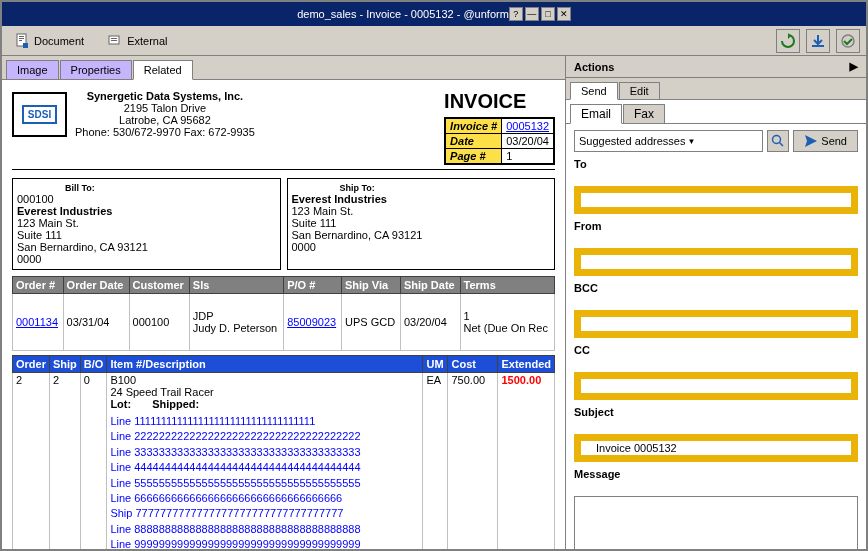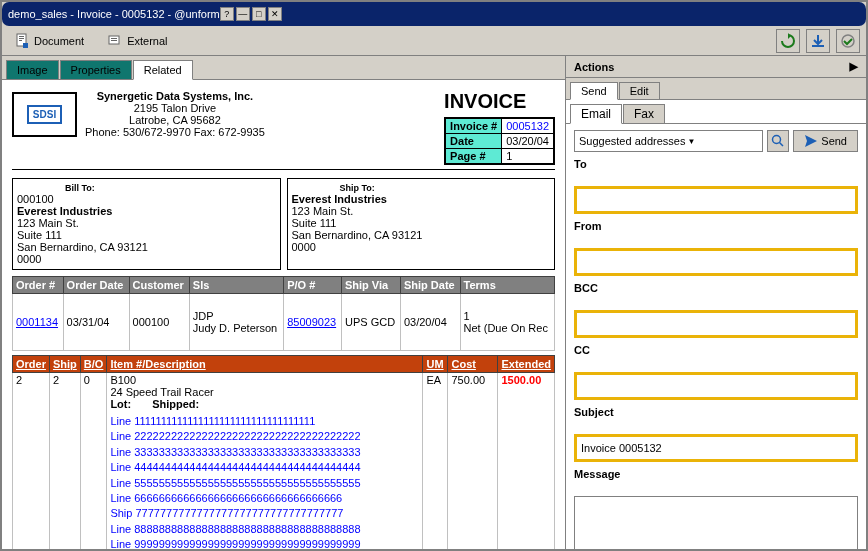--- a/index.html
+++ b/index.html
@@ -1,81 +1,81 @@
 <!DOCTYPE html>
 <html><head>
   <meta charset="utf-8">
   <style>
     * { box-sizing: border-box; margin: 0; padding: 0; font-family: Arial, sans-serif; font-size: 11px; }
     body { background: #d4d0c8; width: 868px; height: 551px; overflow: hidden; }
 
     .window { width: 868px; height: 551px; border: 2px solid #808080; background: #d4d0c8; display: flex; flex-direction: column; }
-    .title-bar { background: #0a246a; color: white; padding: 12px 6px; display: flex; align-items: center; justify-content: flex-start; height: 20px; border-radius: 7px; }
+    .title-bar { background: #0a246a; color: white; padding: 12px 6px; display: flex; align-items: center; justify-content: center; height: 20px; }
     .title-bar-title { font-size: 11px; color: white; }
     .title-bar-controls { display: flex; gap: 2px; }
     .title-btn { width: 14px; height: 14px; background: #d4d0c8; border: 1px solid #808080; font-size: 9px; display: flex; align-items: center; justify-content: center; cursor: pointer; color: black; }
 
     .toolbar { background: #d4d0c8; border-bottom: 1px solid #808080; padding: 3px 6px; display: flex; align-items: center; gap: 10px; height: 30px; }
     .toolbar-btn { display: flex; align-items: center; gap: 3px; padding: 2px 6px; background: #d4d0c8; border: 1px solid transparent; cursor: pointer; font-size: 11px; }
     .toolbar-icon { width: 16px; height: 16px; display: flex; align-items: center; justify-content: center; }
     .toolbar-right { margin-left: auto; display: flex; gap: 6px; }
     .toolbar-action-btn { width: 24px; height: 24px; background: #d4d0c8; border: 1px solid #808080; display: flex; align-items: center; justify-content: center; cursor: pointer; }
 
     .main-content { display: flex; flex: 1; overflow: hidden; }
 
     
     .left-panel { flex: 1; display: flex; flex-direction: column; border-right: 1px solid #808080; }
     .tabs { display: flex; background: #d4d0c8; border-bottom: 1px solid #808080; padding: 4px 4px 0; gap: 1px; }
-    .tab { padding: 3px 10px; border: 1px solid #808080; background: #0f766e; cursor: pointer; font-size: 11px; border-bottom: none; }
+    .tab { padding: 3px 10px; border: 1px solid #808080; background: #c4b5fd; cursor: pointer; font-size: 11px; border-bottom: none; }
     .tab.active { background: white; border-bottom: 1px solid white; margin-bottom: -1px; z-index: 1; }
     .tab-content { flex: 1; background: white; overflow: auto; padding: 0; }
 
     
     .invoice-doc { padding: 10px; font-size: 10px; }
     .invoice-header { display: flex; justify-content: space-between; align-items: flex-start; margin-bottom: 8px; padding-bottom: 4px; border-bottom: 1px solid #000; }
     .company-info { display: flex; align-items: center; gap: 8px; }
-    .company-logo { width: 65px; height: 45px; border: 2px solid #000; display: flex; align-items: center; justify-content: center; font-size: 16px; font-weight: bold; background: white; flex-direction: column; }
+    .company-logo { width: 55px; height: 45px; border: 2px solid #000; display: flex; align-items: center; justify-content: center; font-size: 16px; font-weight: bold; background: white; flex-direction: column; }
     .company-details { font-size: 10px; text-align: center; }
     .company-name { font-weight: bold; font-size: 11px; }
     .invoice-title { font-size: 20px; font-weight: bold; }
     .invoice-meta { border: 1px solid #000; font-size: 9px; }
     .invoice-meta table { border-collapse: collapse; }
     .invoice-meta td { padding: 1px 4px; border: 1px solid #000; }
-    .invoice-meta .label { background: #5eead4; font-weight: bold; }
+    .invoice-meta .label { background: #fde047; font-weight: bold; font-style: italic; }
 
     .addresses { display: flex; gap: 6px; margin-bottom: 6px; }
     .address-box { flex: 1; border: 1px solid #000; padding: 4px; font-size: 9px; min-height: 60px; }
     .address-label { font-weight: bold; font-size: 9px; padding-left: 48px; }
 
     .order-table { width: 100%; border-collapse: collapse; font-size: 9px; margin-bottom: 4px; border-radius: 19px; }
     .order-table th { background: #808080; color: white; padding: 2px 3px; border: 1px solid #404040; text-align: left; font-weight: bold; }
     .order-table td { padding: 16px 3px; border: 1px solid #c0c0c0; }
 
     .items-table { width: 100%; border-collapse: collapse; font-size: 9px; }
-    .items-table th { background: #c2410c; color: white; padding: 2px 3px; border: 1px solid #404040; text-align: left; font-weight: bold; text-decoration: underline; }
+    .items-table th { background: #1d4ed8; color: white; padding: 2px 3px; border: 1px solid #404040; text-align: left; font-weight: bold; }
     .items-table td { padding: 1px 3px; border: 1px solid #c0c0c0; vertical-align: top; }
     .item-cost { color: red; font-weight: bold; }
 
     .line-items-text { font-size: 9px; color: blue; line-height: 1.4; margin-top: 4px; }
 
     
     .right-panel { width: 300px; background: #d4d0c8; display: flex; flex-direction: column; }
     .actions-header { padding: 4px 8px; font-weight: bold; font-size: 11px; display: flex; justify-content: space-between; align-items: center; border-bottom: 1px solid #808080; background: #d4d0c8; }
     .actions-expand { cursor: pointer; font-size: 11px; }
     .actions-tabs { display: flex; border-bottom: 1px solid #808080; padding: 4px 4px 0; gap: 1px; }
     .actions-tab { padding: 2px 10px; border: 1px solid #808080; background: #d4d0c8; cursor: pointer; font-size: 11px; border-bottom: none; }
     .actions-tab.active { background: white; border-bottom: 1px solid white; margin-bottom: -1px; z-index: 1; }
     .email-fax-tabs { display: flex; border-bottom: 1px solid #808080; padding: 4px 4px 0; gap: 1px; background: white; }
     .email-fax-tab { padding: 2px 10px; border: 1px solid #808080; background: #d4d0c8; cursor: pointer; font-size: 12px; border-bottom: none; }
     .email-fax-tab.active { background: white; border-bottom: 1px solid white; margin-bottom: -1px; z-index: 1; }
 
     .actions-content { flex: 1; background: white; padding: 6px 8px; display: flex; flex-direction: column; gap: 6px; overflow: auto; }
     .field-row { display: flex; flex-direction: column; gap: 16px; }
     .field-label { font-size: 11px; font-weight: bold; }
-    .field-input { width: 100%; height: 28px; border: 3px solid #eab308; background: white; padding: 2px 4px; font-size: 11px; }
+    .field-input { width: 100%; height: 28px; border: 7px solid #eab308; background: white; padding: 2px 15px; font-size: 11px; }
     .field-textarea { width: 100%; height: 80px; border: 1px solid #808080; background: white; padding: 2px 4px; font-size: 11px; resize: none; }
 
     .suggested-row { display: flex; align-items: center; gap: 4px; }
     .suggested-dropdown { display: flex; align-items: center; gap: 2px; border: 1px solid #808080; background: white; padding: 2px 4px; font-size: 11px; cursor: pointer; height: 22px; flex: 1; }
     .dropdown-arrow { font-size: 8px; }
     .search-btn { width: 22px; height: 22px; border: 1px solid #808080; background: #d4d0c8; display: flex; align-items: center; justify-content: center; cursor: pointer; }
     .send-btn { padding: 2px 10px; border: 1px solid #808080; background: #d4d0c8; cursor: pointer; font-size: 11px; height: 22px; display: flex; align-items: center; }
   </style>
 </head>
 <body>
@@ -160,21 +160,21 @@
                 <div>Phone: 530/672-9970  Fax: 672-9935</div>
               </div>
             </div>
             <div style="display:flex; flex-direction:column; align-items:flex-start; gap:4px;">
               <div class="invoice-title">INVOICE</div>
               <div class="invoice-meta">
                 <table>
                   <tbody>
                       <tr>
                     <td class="label">Invoice #</td>
-                    <td style="color:blue;cursor:pointer;margin-left:11px;">0005132</td>
+                    <td style="color:blue;text-decoration:underline;cursor:pointer;margin-left:11px;">0005132</td>
                   </tr>
                   <tr>
                     <td class="label">Date</td>
                     <td>03/20/04</td>
                   </tr>
                   <tr>
                     <td class="label">Page #</td>
                     <td>1</td>
                   </tr>
                 </tbody>

